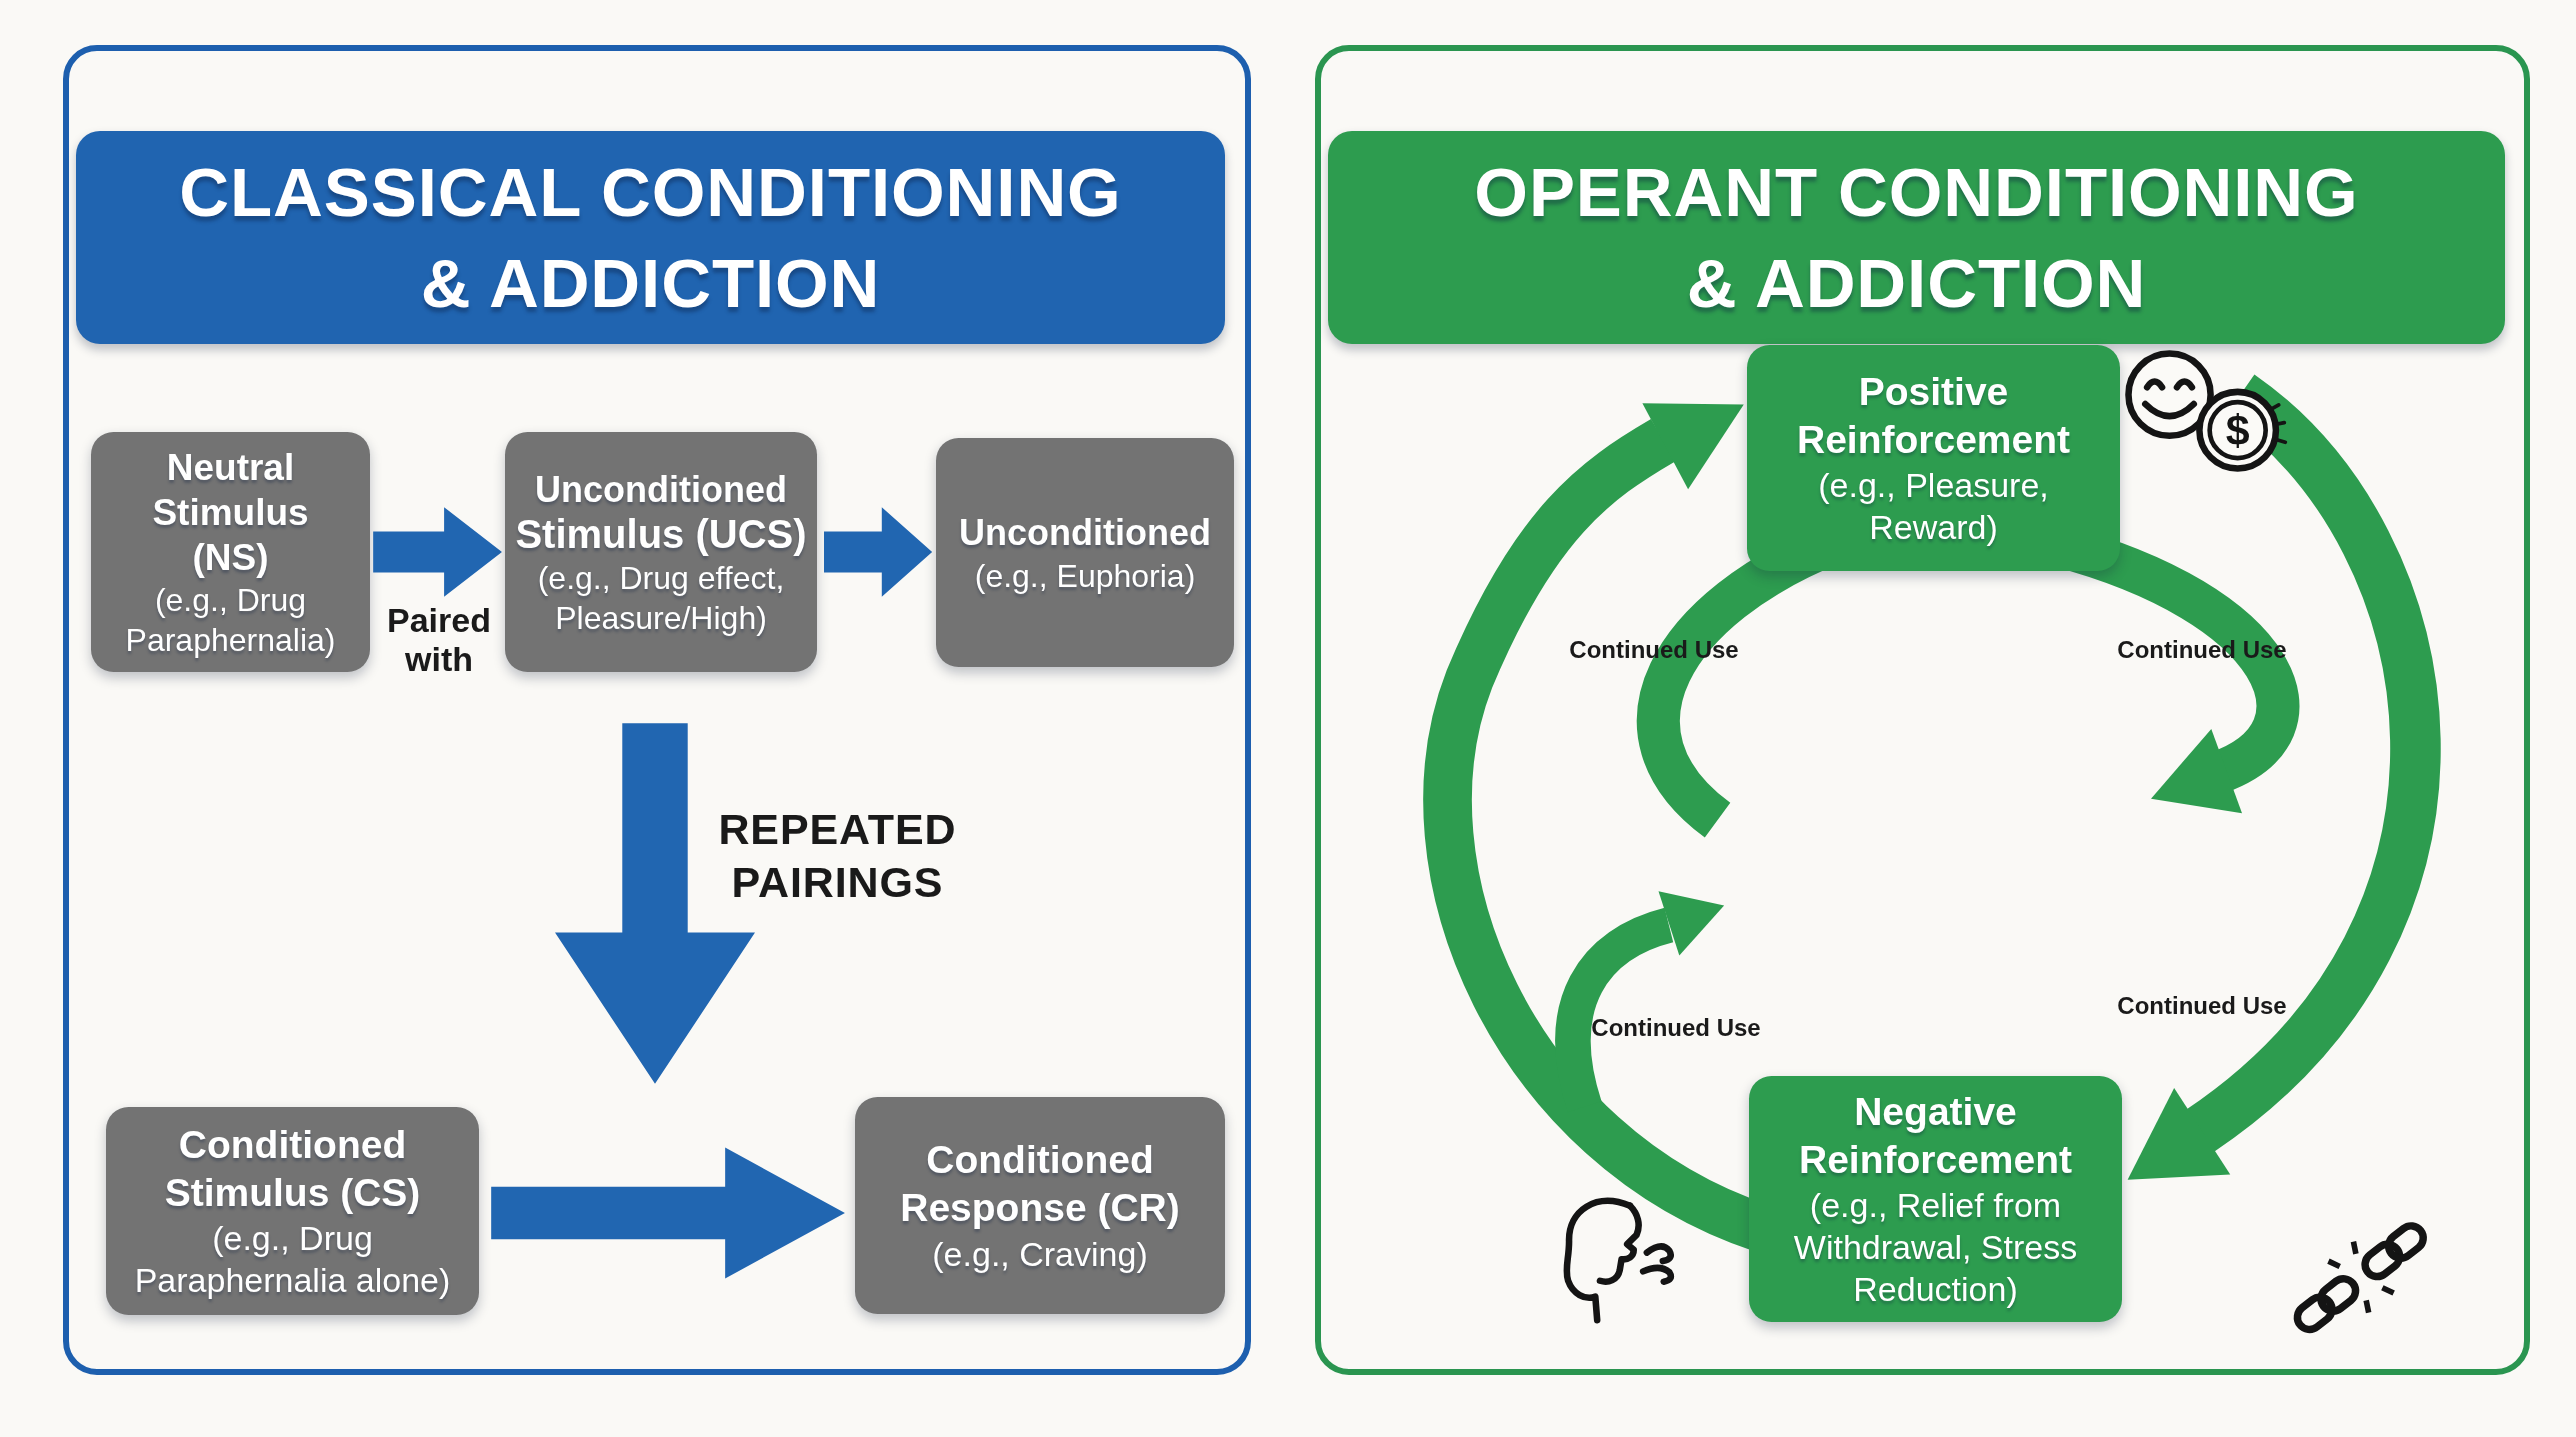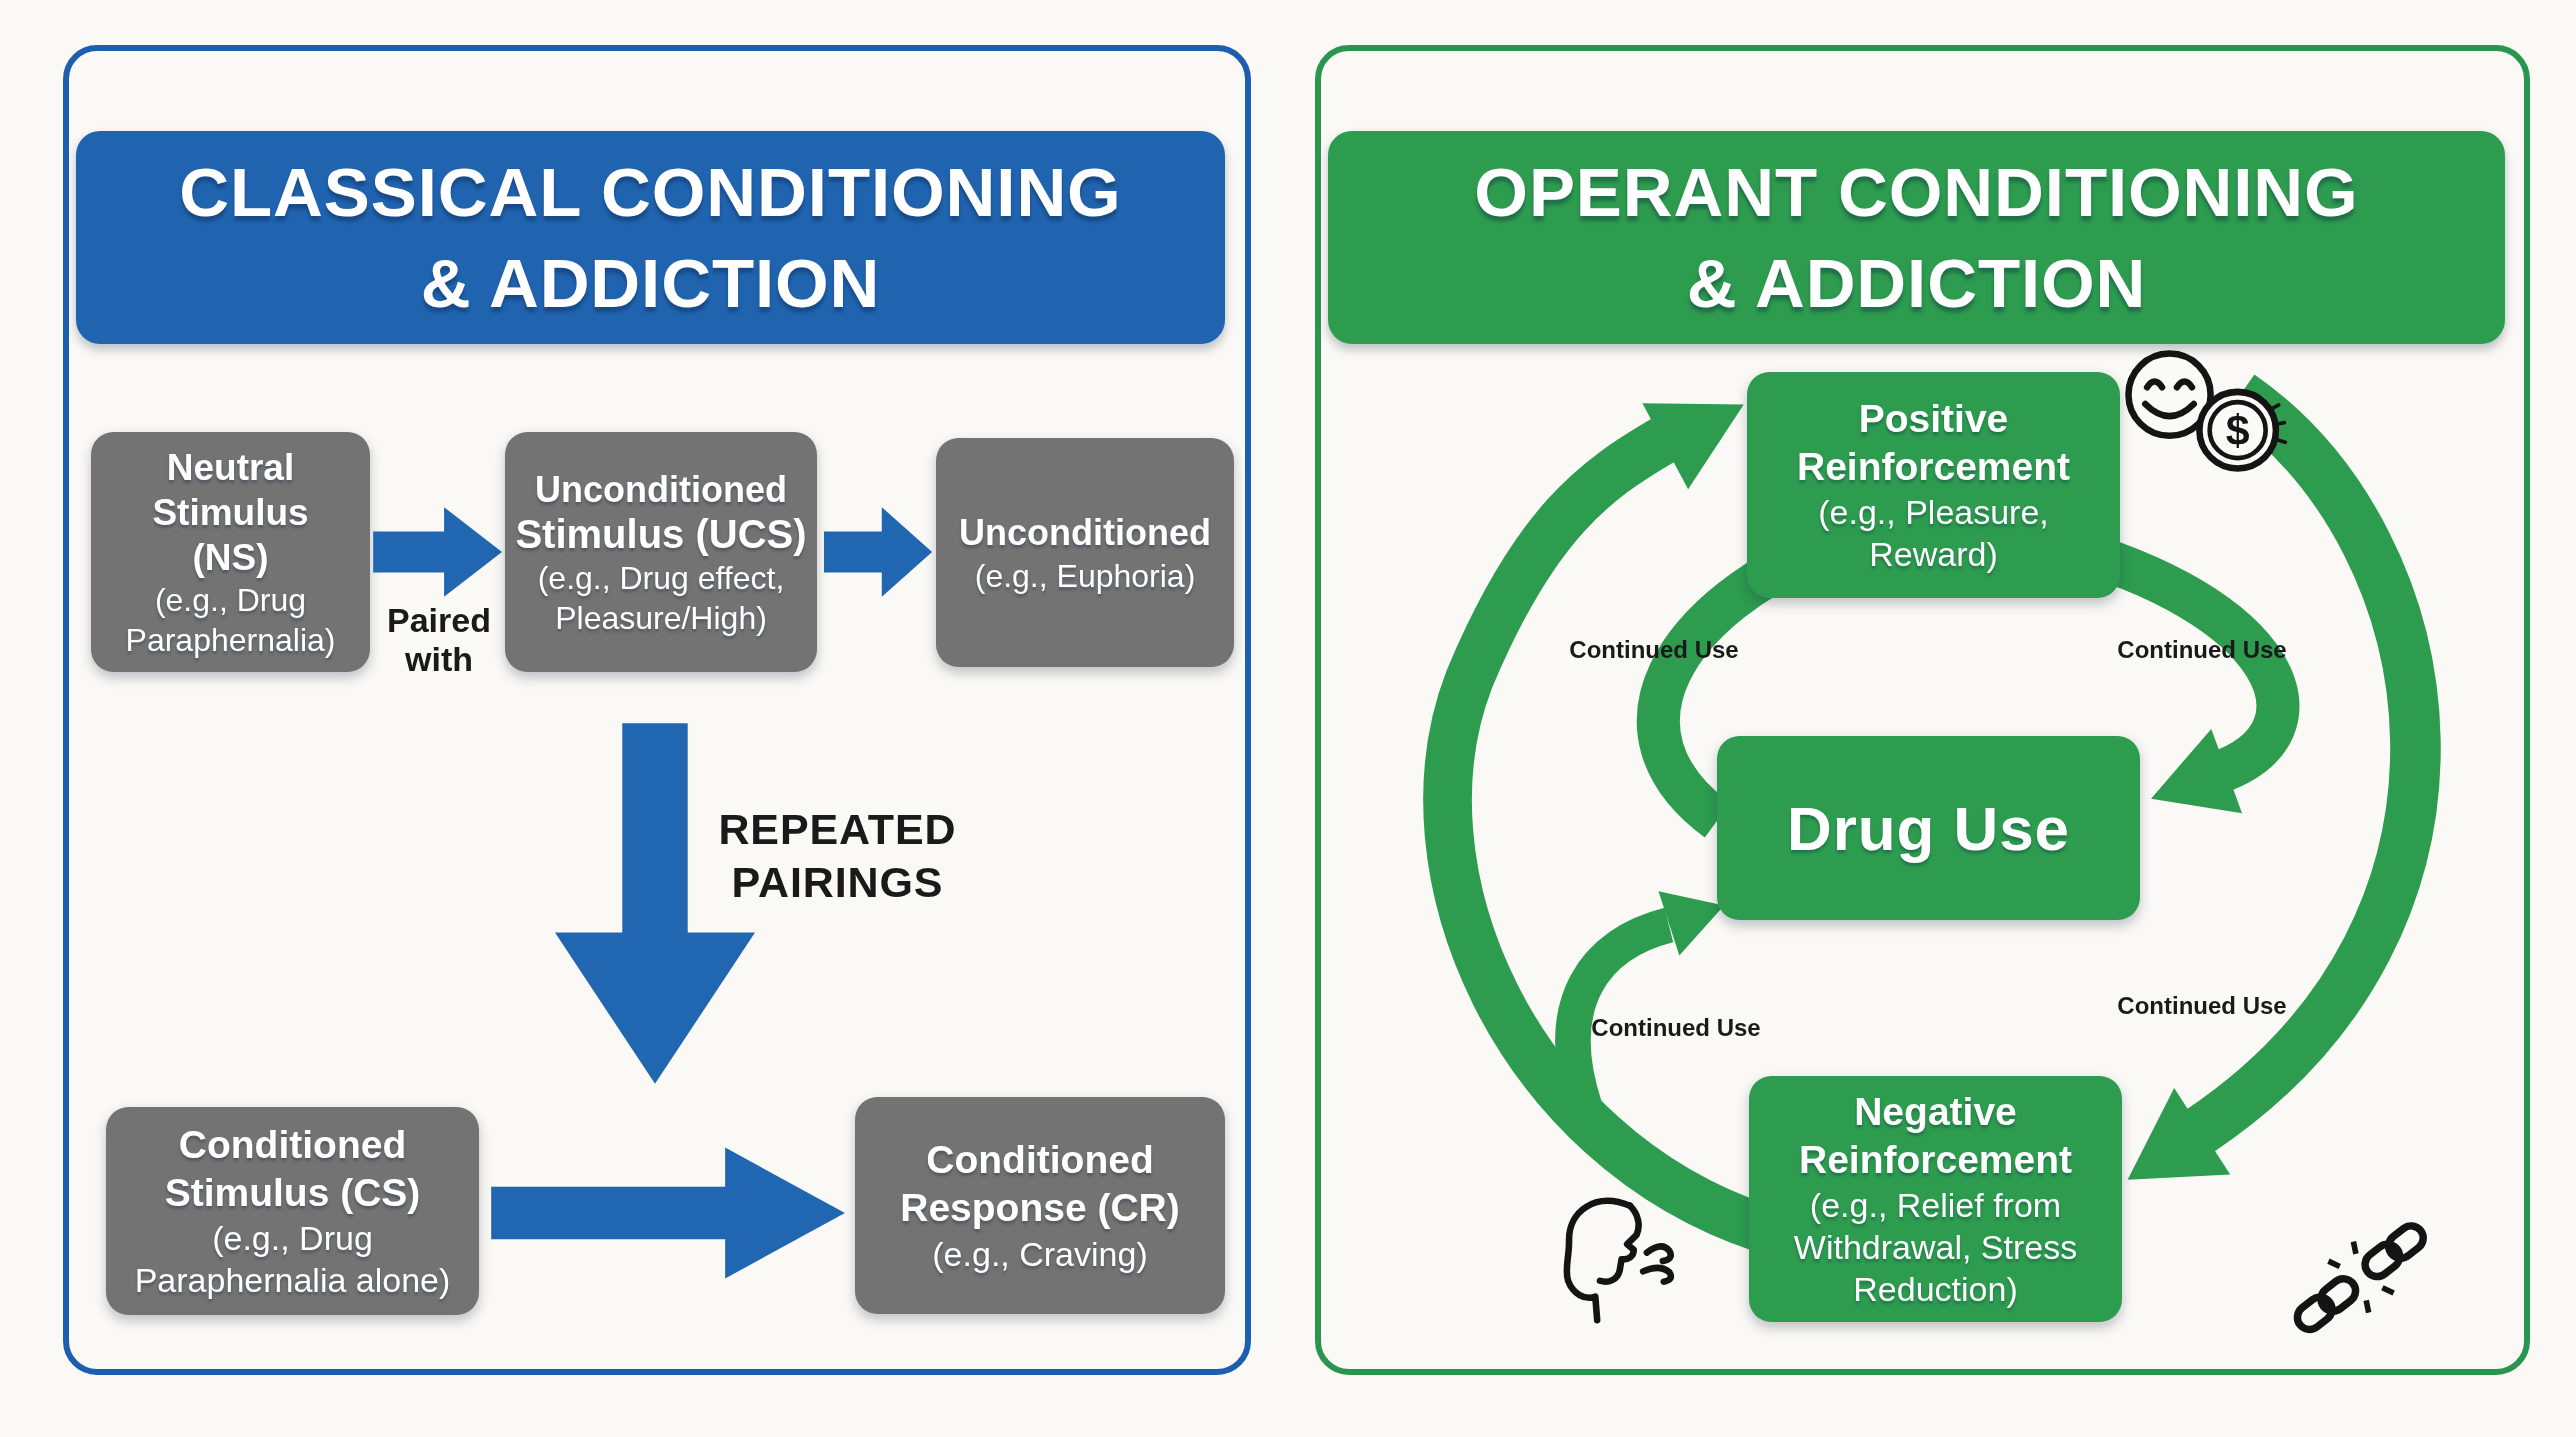--- a/index.html
+++ b/index.html
@@ -122,30 +122,27 @@
     <path class="garc" stroke-width="38" d="M 288 852 C 252 742, 298 678, 378 658"></path>
     <path class="ghead" d="M0 0 L-62 -36 L-62 36 Z" transform="translate(437,637) rotate(-18)"></path>
 
     <path class="garc" stroke-width="46" d="M 792 252 C 1030 315, 1090 450, 965 495"></path>
     <path class="ghead" d="M0 0 L-86 -48 L-86 48 Z" transform="translate(893,523) rotate(160)"></path>
 
     <path class="garc" stroke-width="54" d="M 988 92 C 1212 248, 1278 655, 945 878"></path>
     <path class="ghead" d="M0 0 L-95 -55 L-95 55 Z" transform="translate(868,930) rotate(147)"></path>
   </svg>
 
-  <div class="box green lg" style="left:1747px;top:372px;width:373px;height:226px;">
+  <div class="box green lg" style="left:1747px;top:345px;width:373px;height:226px;">
     <span class="b">Positive</span>
     <span class="b">Reinforcement</span>
     <span class="r">(e.g., Pleasure,</span>
     <span class="r">Reward)</span>
   </div>
 
-  <div class="box green" style="left:1717px;top:736px;width:423px;height:184px;">
-    <span class="drug-use">Drug Use</span>
-  </div>
 
   <div class="box green lg" style="left:1749px;top:1076px;width:373px;height:246px;">
     <span class="b">Negative</span>
     <span class="b">Reinforcement</span>
     <span class="r">(e.g., Relief from</span>
     <span class="r">Withdrawal, Stress</span>
     <span class="r">Reduction)</span>
   </div>
 
   <div class="blabel contuse" style="left:1558px;top:622px;width:192px;">

